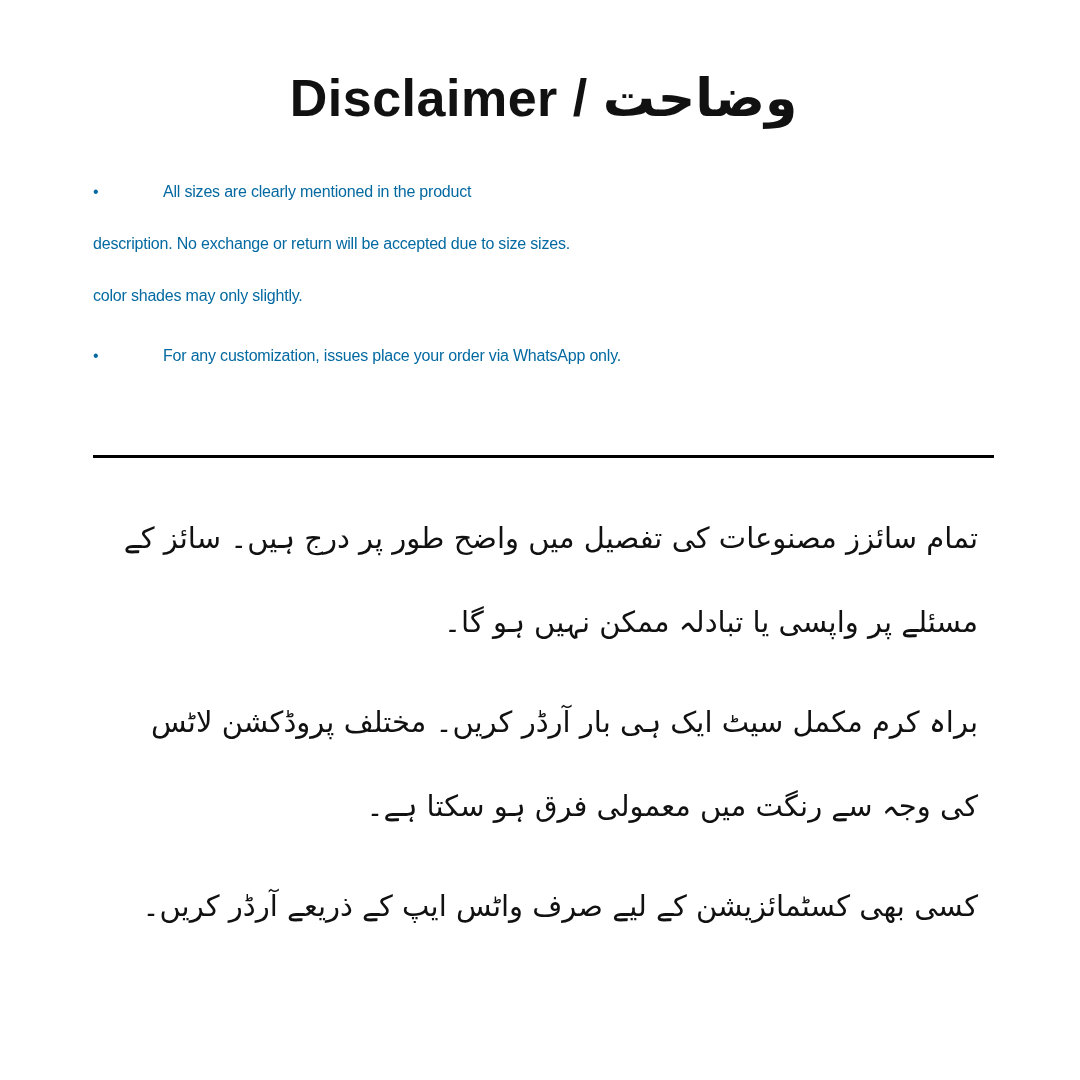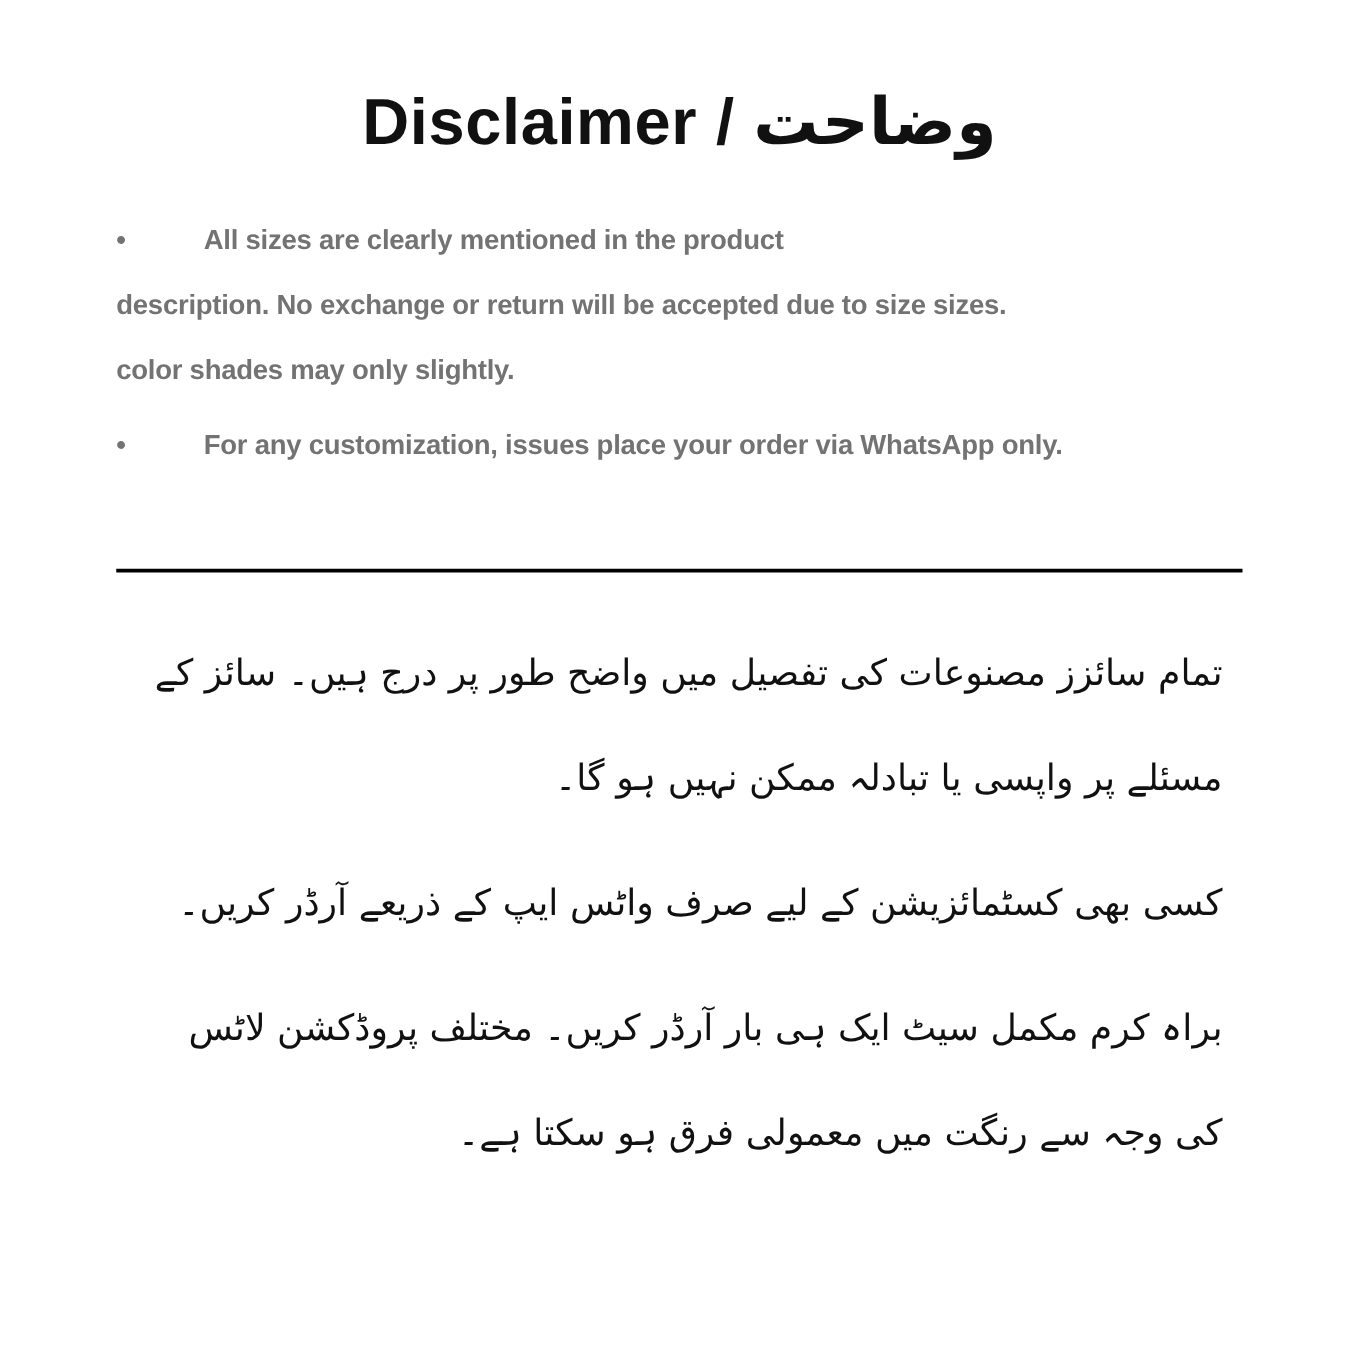--- a/index.html
+++ b/index.html
@@ -21,24 +21,24 @@
   .title {
     margin: 0 0 38px 0;
     font-size: 52px;
     line-height: 60px;
     font-weight: 600;
     letter-spacing: 0.5px;
     text-align: center;
     color: #111111;
   }
   .bullets {
-    font-size: 22px;
-    font-weight: 700;
+    font-size: 16px;
+    font-weight: 400;
     letter-spacing: -0.2px;
-    color: #737373;
+    color: #0369a1;
   }
   .bullet-item {
     margin: 0;
   }
   .bullet-item.extra-gap {
     margin-top: 8px;
   }
   .bline {
     display: block;
     line-height: 52px;
@@ -88,17 +88,17 @@
     <p class="bullet-item extra-gap">
       <span class="bline"><span class="dot">•</span><span>For any customization, issues place your order via WhatsApp only.</span></span>
     </p>
 
   </div>
 
   <hr class="divider">
 
   <div class="urdu">
     <p>تمام سائزز مصنوعات کی تفصیل میں واضح طور پر درج ہیں۔ سائز کے مسئلے پر واپسی یا تبادلہ ممکن نہیں ہو گا۔</p>
+    <p>براہ کرم مکمل سیٹ ایک ہی بار آرڈر کریں۔ مختلف پروڈکشن لاٹس کی وجہ سے رنگت میں معمولی فرق ہو سکتا ہے۔</p>
     <p>کسی بھی کسٹمائزیشن کے لیے صرف واٹس ایپ کے ذریعے آرڈر کریں۔</p>
-    <p>براہ کرم مکمل سیٹ ایک ہی بار آرڈر کریں۔ مختلف پروڈکشن لاٹس کی وجہ سے رنگت میں معمولی فرق ہو سکتا ہے۔</p>
   </div>
 
 </div>
 
 </body></html>

